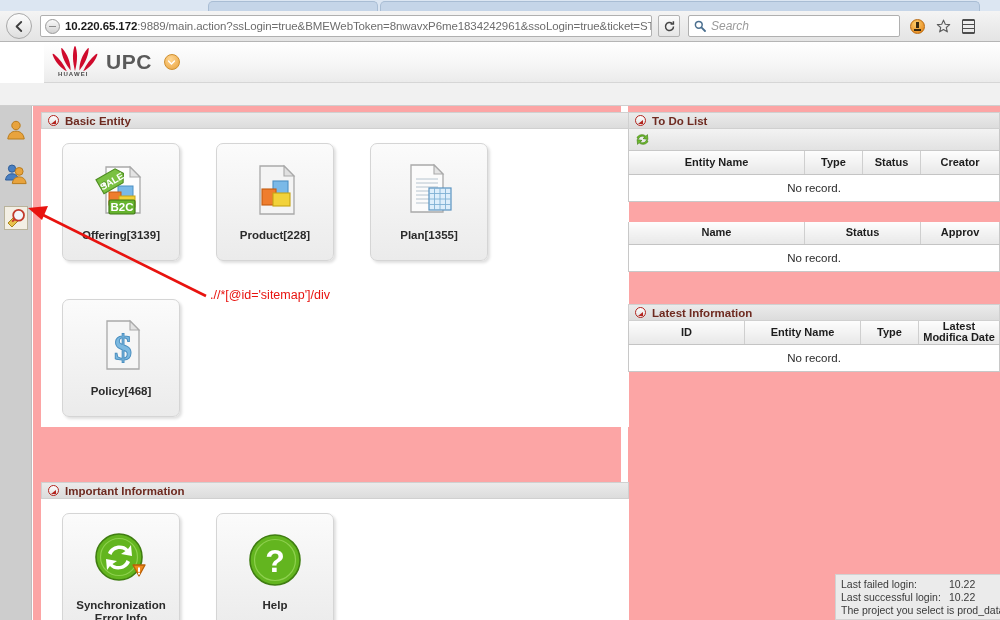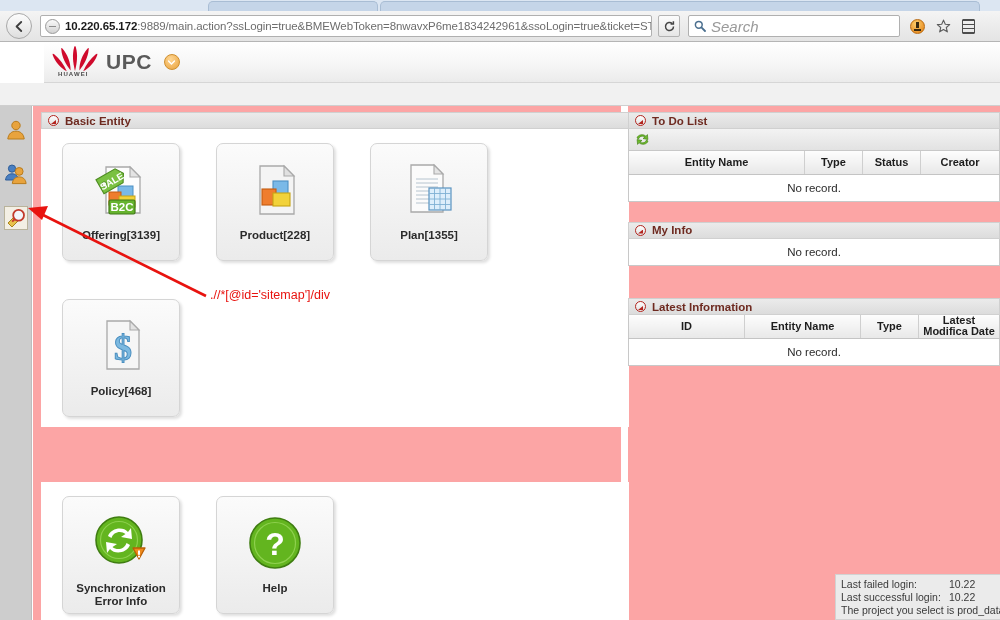--- a/index.html
+++ b/index.html
@@ -66,21 +66,21 @@
     background: linear-gradient(to bottom,#fcfcfc,#e6e6e6);
     display: flex; align-items: center; justify-content: center;
     color: #4a4a4a; font-size: 13px;
   }
   .searchbar {
     width: 212px; height: 22px; margin-left: 8px;
     background: #fff; border: 1px solid #b0b0b0; border-radius: 2px;
     display: flex; align-items: center; padding: 0 5px;
   }
   .searchbar .mag { margin-right: 5px; flex: 0 0 auto; }
-  .search-ph { font-size: 15px; color: #9a9a9a; font-style: italic; }
+  .search-ph { font-size: 12px; color: #9a9a9a; font-style: italic; }
   .tb-icons { margin-left: 10px; display: flex; align-items: center; gap: 11px; }
   .dl-icon {
     width: 15px; height: 15px; border-radius: 50%;
     background: radial-gradient(circle at 40% 30%, #ffcf6b, #e07c12);
     border: 1px solid #b96a10; position: relative;
   }
   .dl-icon::after {
     content:""; position: absolute; left: 5px; top: 2px;
     width: 3px; height: 6px; background: #3a2a10;
   }
@@ -455,20 +455,24 @@
                 </svg>
               </span>
               <span class="caption">Policy[468]</span>
             </div>
           </div>
 
         </div>
       </div>
 
       <div class="panel" style="margin-top:55px">
+        <div class="panel-head">
+          <span class="collapse-ico"></span>
+          <span class="panel-title">Important Information</span>
+        </div>
         <div class="panel-body">
           <div class="tile-row">
             <div class="tile">
               <span class="glyph">
                 <svg width="62" height="62" viewBox="0 0 62 62">
                   <circle cx="29" cy="28" r="23" fill="#63b51f" stroke="#3f7d11" stroke-width="1.6"></circle>
                   <circle cx="29" cy="28" r="18.5" fill="none" stroke="#8ed04e" stroke-width="1.2"></circle>
                   <path d="M18 24 C21 16 33 14 38 20 L41 16 L42 27 L31 25 L35.5 22 C31 18 23 20 21.5 26 Z" fill="#ffffff"></path>
                   <path d="M40 33 C37 41 25 43 20 37 L17 41 L16 30 L27 32 L22.5 35 C27 39 35 37 36.5 31 Z" fill="#ffffff"></path>
                   <path d="M43 36 L55 36 L49 47 Z" fill="#ef8a1c" stroke="#b95f06" stroke-width="1.3" stroke-linejoin="round"></path>
@@ -518,26 +522,27 @@
             <th>Creator</th>
           </tr>
           <tr>
             <td class="norec" colspan="4">No record.</td>
           </tr>
         </tbody>
           </table>
       </div>
 
       <div class="panel" style="margin-top:20px">
-        <div class="panel-head">
-          <span class="collapse-ico"></span>
-          <span class="panel-title">My Info</span>
-        </div>
         <table class="grid">
           <tbody>
+              <tr>
+            <th style="width:176px">Name</th>
+            <th style="width:116px">Status</th>
+            <th>Approv</th>
+          </tr>
           <tr>
             <td class="norec" colspan="3">No record.</td>
           </tr>
         </tbody>
           </table>
       </div>
 
       <div class="panel" style="margin-top:32px">
         <div class="panel-head">
           <span class="collapse-ico"></span>

